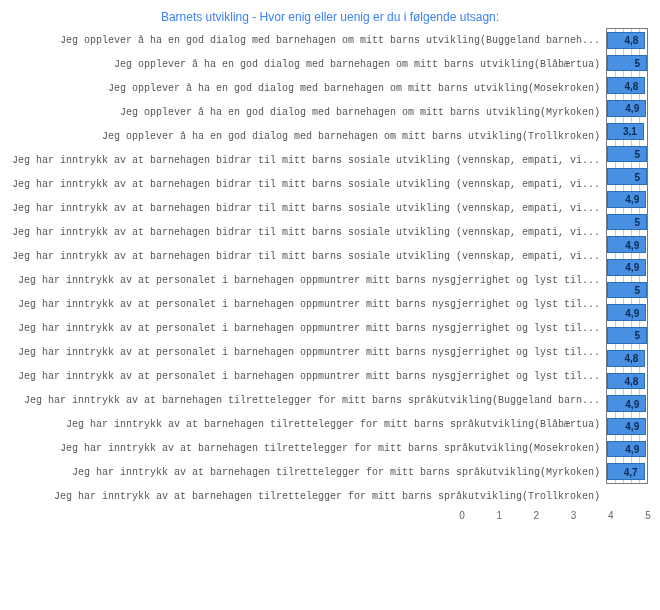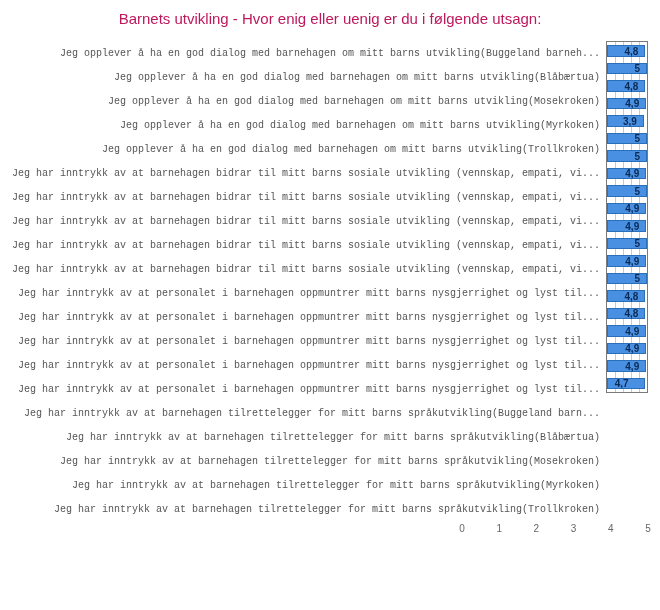--- a/index.html
+++ b/index.html
@@ -11,23 +11,23 @@
   }
   .chart-wrap {
     width: 660px;
     height: 610px;
     box-sizing: border-box;
     padding: 10px 12px 6px 12px;
     position: relative;
   }
   .title {
     text-align: center;
-    font-size: 15px;
-    color: #be185d;
-    margin-bottom: 14px;
+    font-size: 12px;
+    color: #3b82f6;
+    margin-bottom: 4px;
   }
   .legend {
     display: flex;
     justify-content: center;
     align-items: center;
     font-size: 10px;
     color: #444;
     margin-bottom: 22px;
   }
   .legend .swatch {
@@ -205,21 +205,21 @@
           </div>
           <div class="row">
             <div class="row-label">Jeg har inntrykk av at barnehagen tilrettelegger for mitt barns språkutvikling(Myrkoken)</div>
           </div>
           <div class="row">
             <div class="row-label">Jeg har inntrykk av at barnehagen tilrettelegger for mitt barns språkutvikling(Trollkroken)</div>
           </div>
         </div>
     </div>
 
-    <div class="plot-col" style="height: 352px;">
+    <div class="plot-col" style="height: 456px;">
       <div class="grid" id="grid">
           <div class="vline" style="left: 20%;"></div>
           <div class="vline" style="left: 40%;"></div>
           <div class="vline" style="left: 60%;"></div>
           <div class="vline" style="left: 80%;"></div>
         </div>
       <div class="bars" id="bars">
           <div class="bar-slot">
             <div class="bar" style="width: 96%;"></div>
             <div class="bar-val" style="right: 4%; margin-right: 4px; color: rgb(10, 42, 85);">4,8</div>
@@ -231,21 +231,21 @@
           <div class="bar-slot">
             <div class="bar" style="width: 96%;"></div>
             <div class="bar-val" style="right: 4%; margin-right: 4px; color: rgb(10, 42, 85);">4,8</div>
           </div>
           <div class="bar-slot">
             <div class="bar" style="width: 98%;"></div>
             <div class="bar-val" style="right: 2%; margin-right: 4px; color: rgb(10, 42, 85);">4,9</div>
           </div>
           <div class="bar-slot">
             <div class="bar" style="width: 92%;"></div>
-            <div class="bar-val" style="right: 8%; margin-right: 4px; color: rgb(10, 42, 85);">3,9</div>
+            <div class="bar-val" style="right: 8%; margin-right: 4px; color: rgb(10, 42, 85);">3,1</div>
           </div>
           <div class="bar-slot">
             <div class="bar" style="width: 100%;"></div>
             <div class="bar-val" style="right: 0%; margin-right: 4px; color: rgb(10, 42, 85);">5</div>
           </div>
           <div class="bar-slot">
             <div class="bar" style="width: 100%;"></div>
             <div class="bar-val" style="right: 0%; margin-right: 4px; color: rgb(10, 42, 85);">5</div>
           </div>
           <div class="bar-slot">
@@ -291,21 +291,21 @@
           <div class="bar-slot">
             <div class="bar" style="width: 98%;"></div>
             <div class="bar-val" style="right: 2%; margin-right: 4px; color: rgb(10, 42, 85);">4,9</div>
           </div>
           <div class="bar-slot">
             <div class="bar" style="width: 98%;"></div>
             <div class="bar-val" style="right: 2%; margin-right: 4px; color: rgb(10, 42, 85);">4,9</div>
           </div>
           <div class="bar-slot">
             <div class="bar" style="width: 94%;"></div>
-            <div class="bar-val" style="right: 6%; margin-right: 13px; color: rgb(10, 42, 85);">4,7</div>
+            <div class="bar-val" style="right: 6%; margin-right: 4px; color: rgb(10, 42, 85);">4,7</div>
           </div>
         </div>
     </div>
 
   </div>
 
   <div class="xaxis" id="xaxis">
       <div class="tick" style="left: 0%;">0</div>
       <div class="tick" style="left: 20%;">1</div>
       <div class="tick" style="left: 40%;">2</div>

